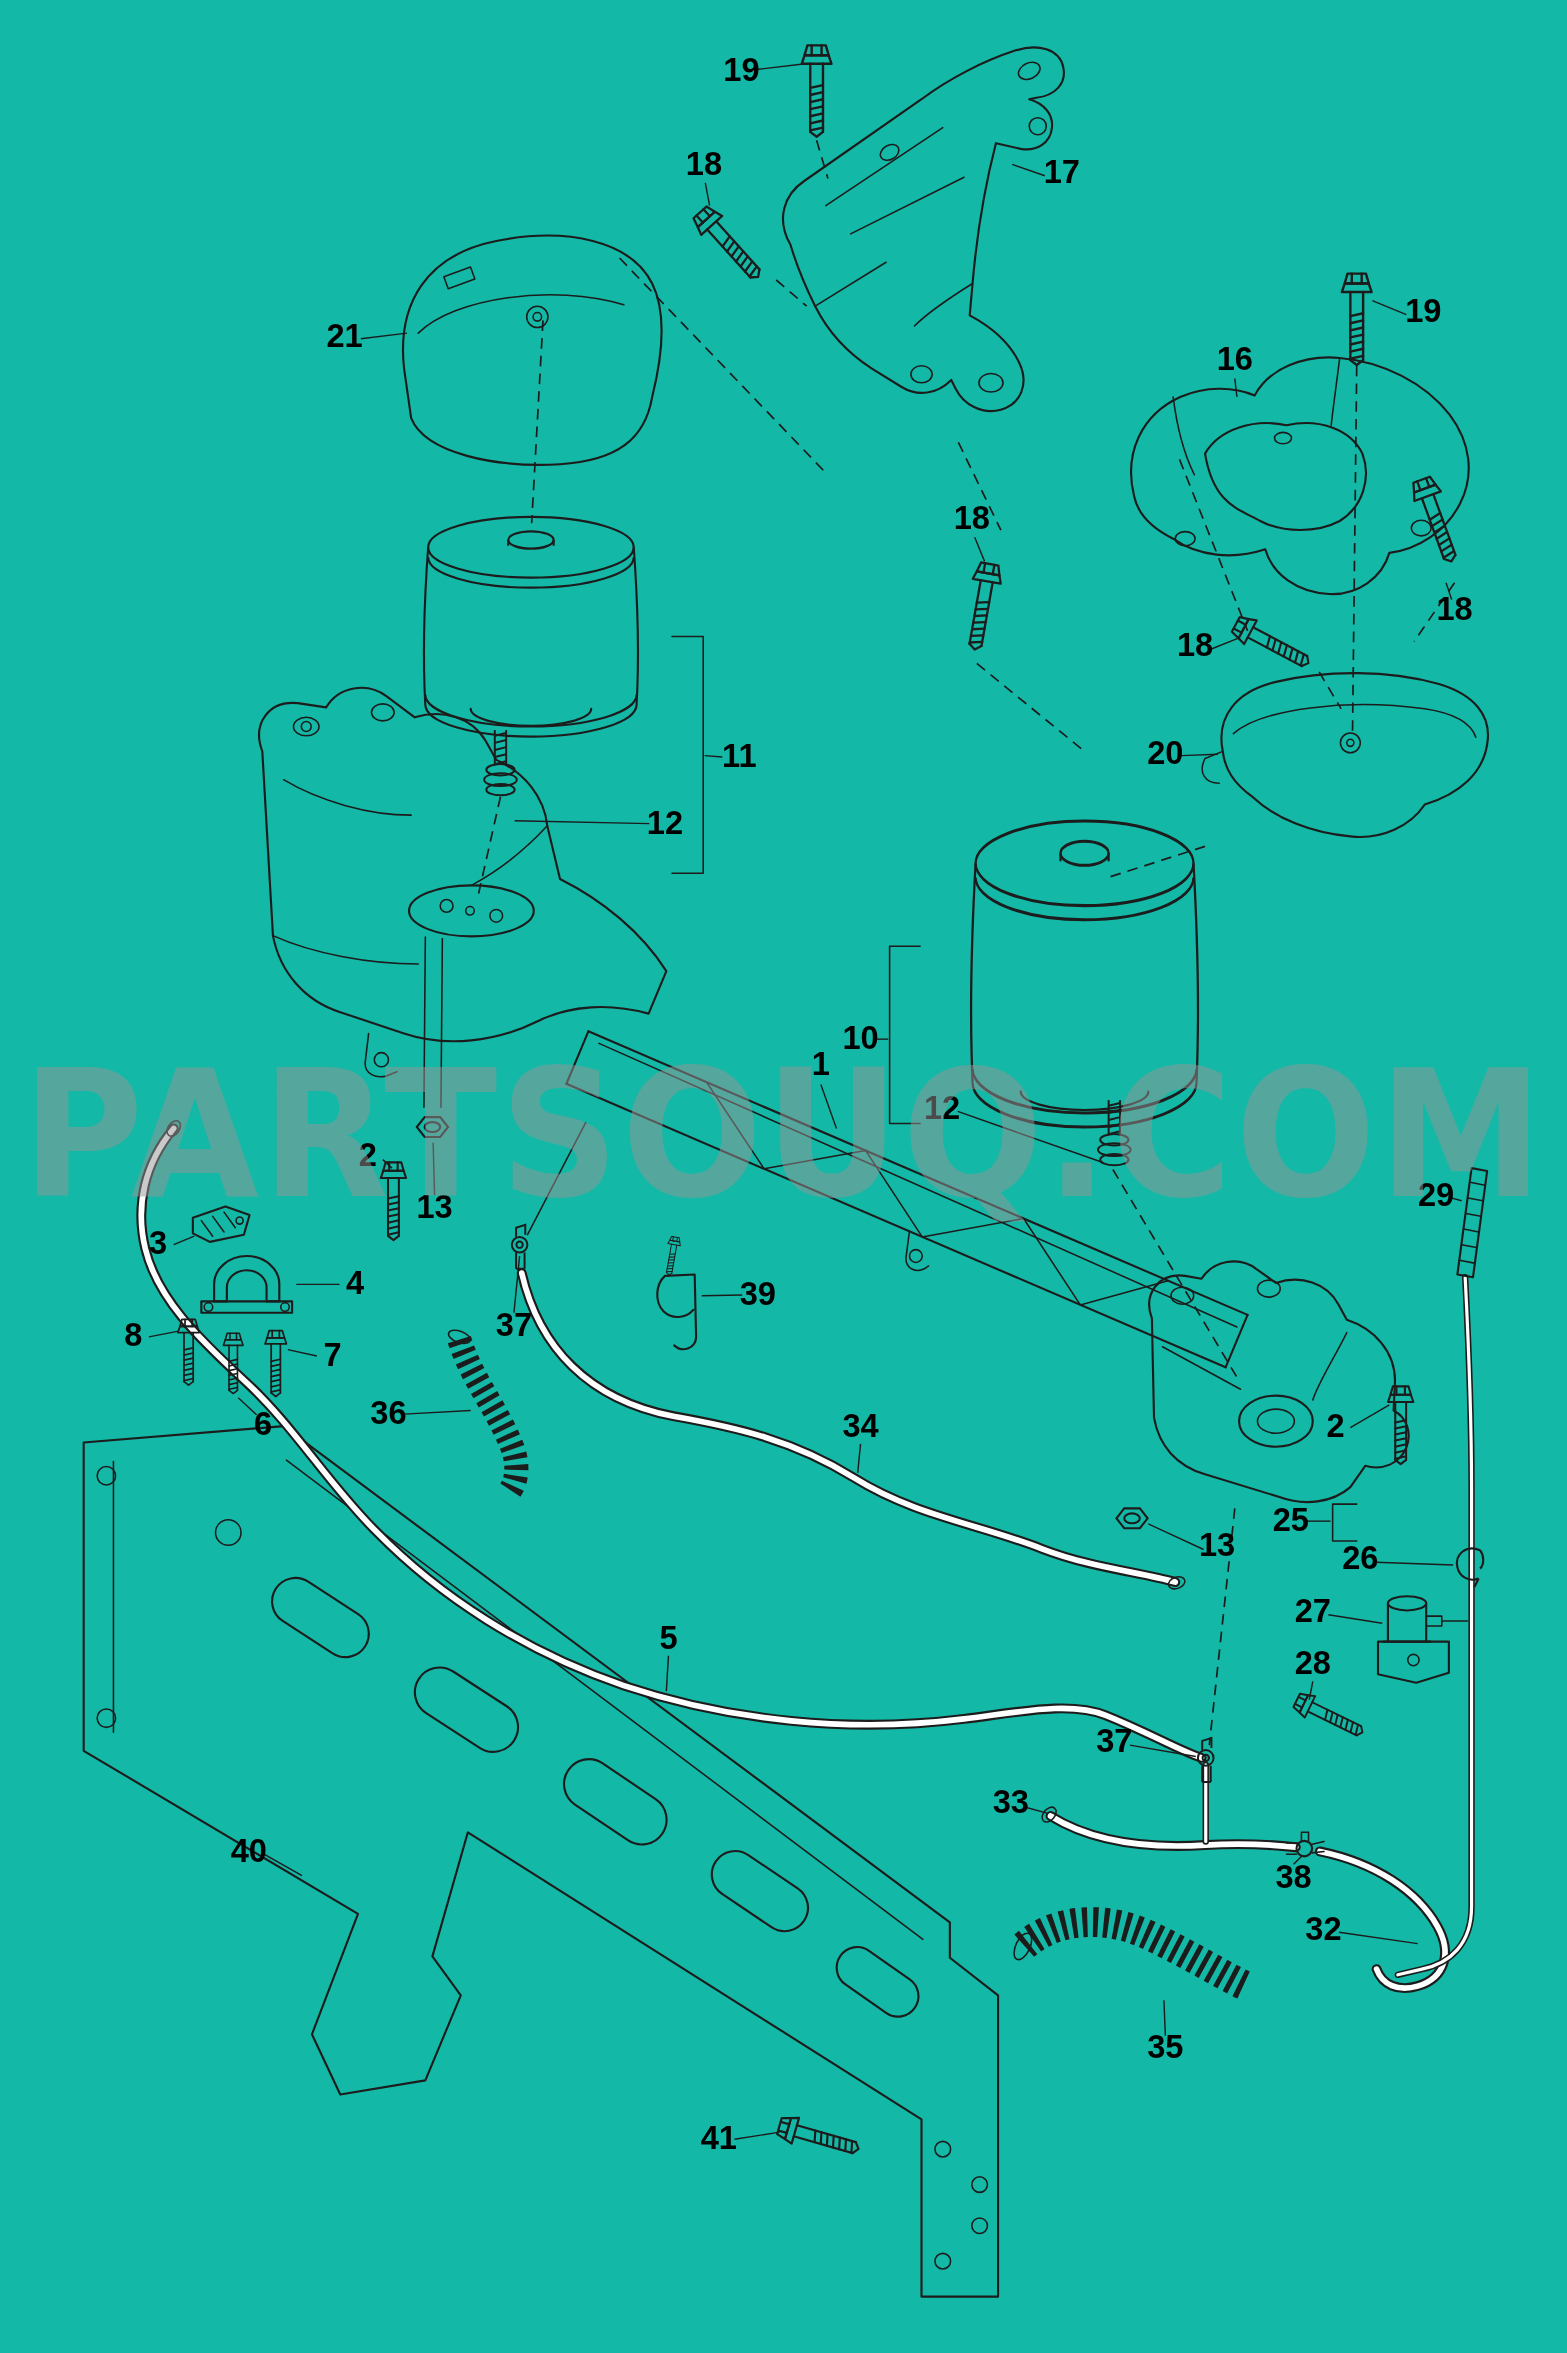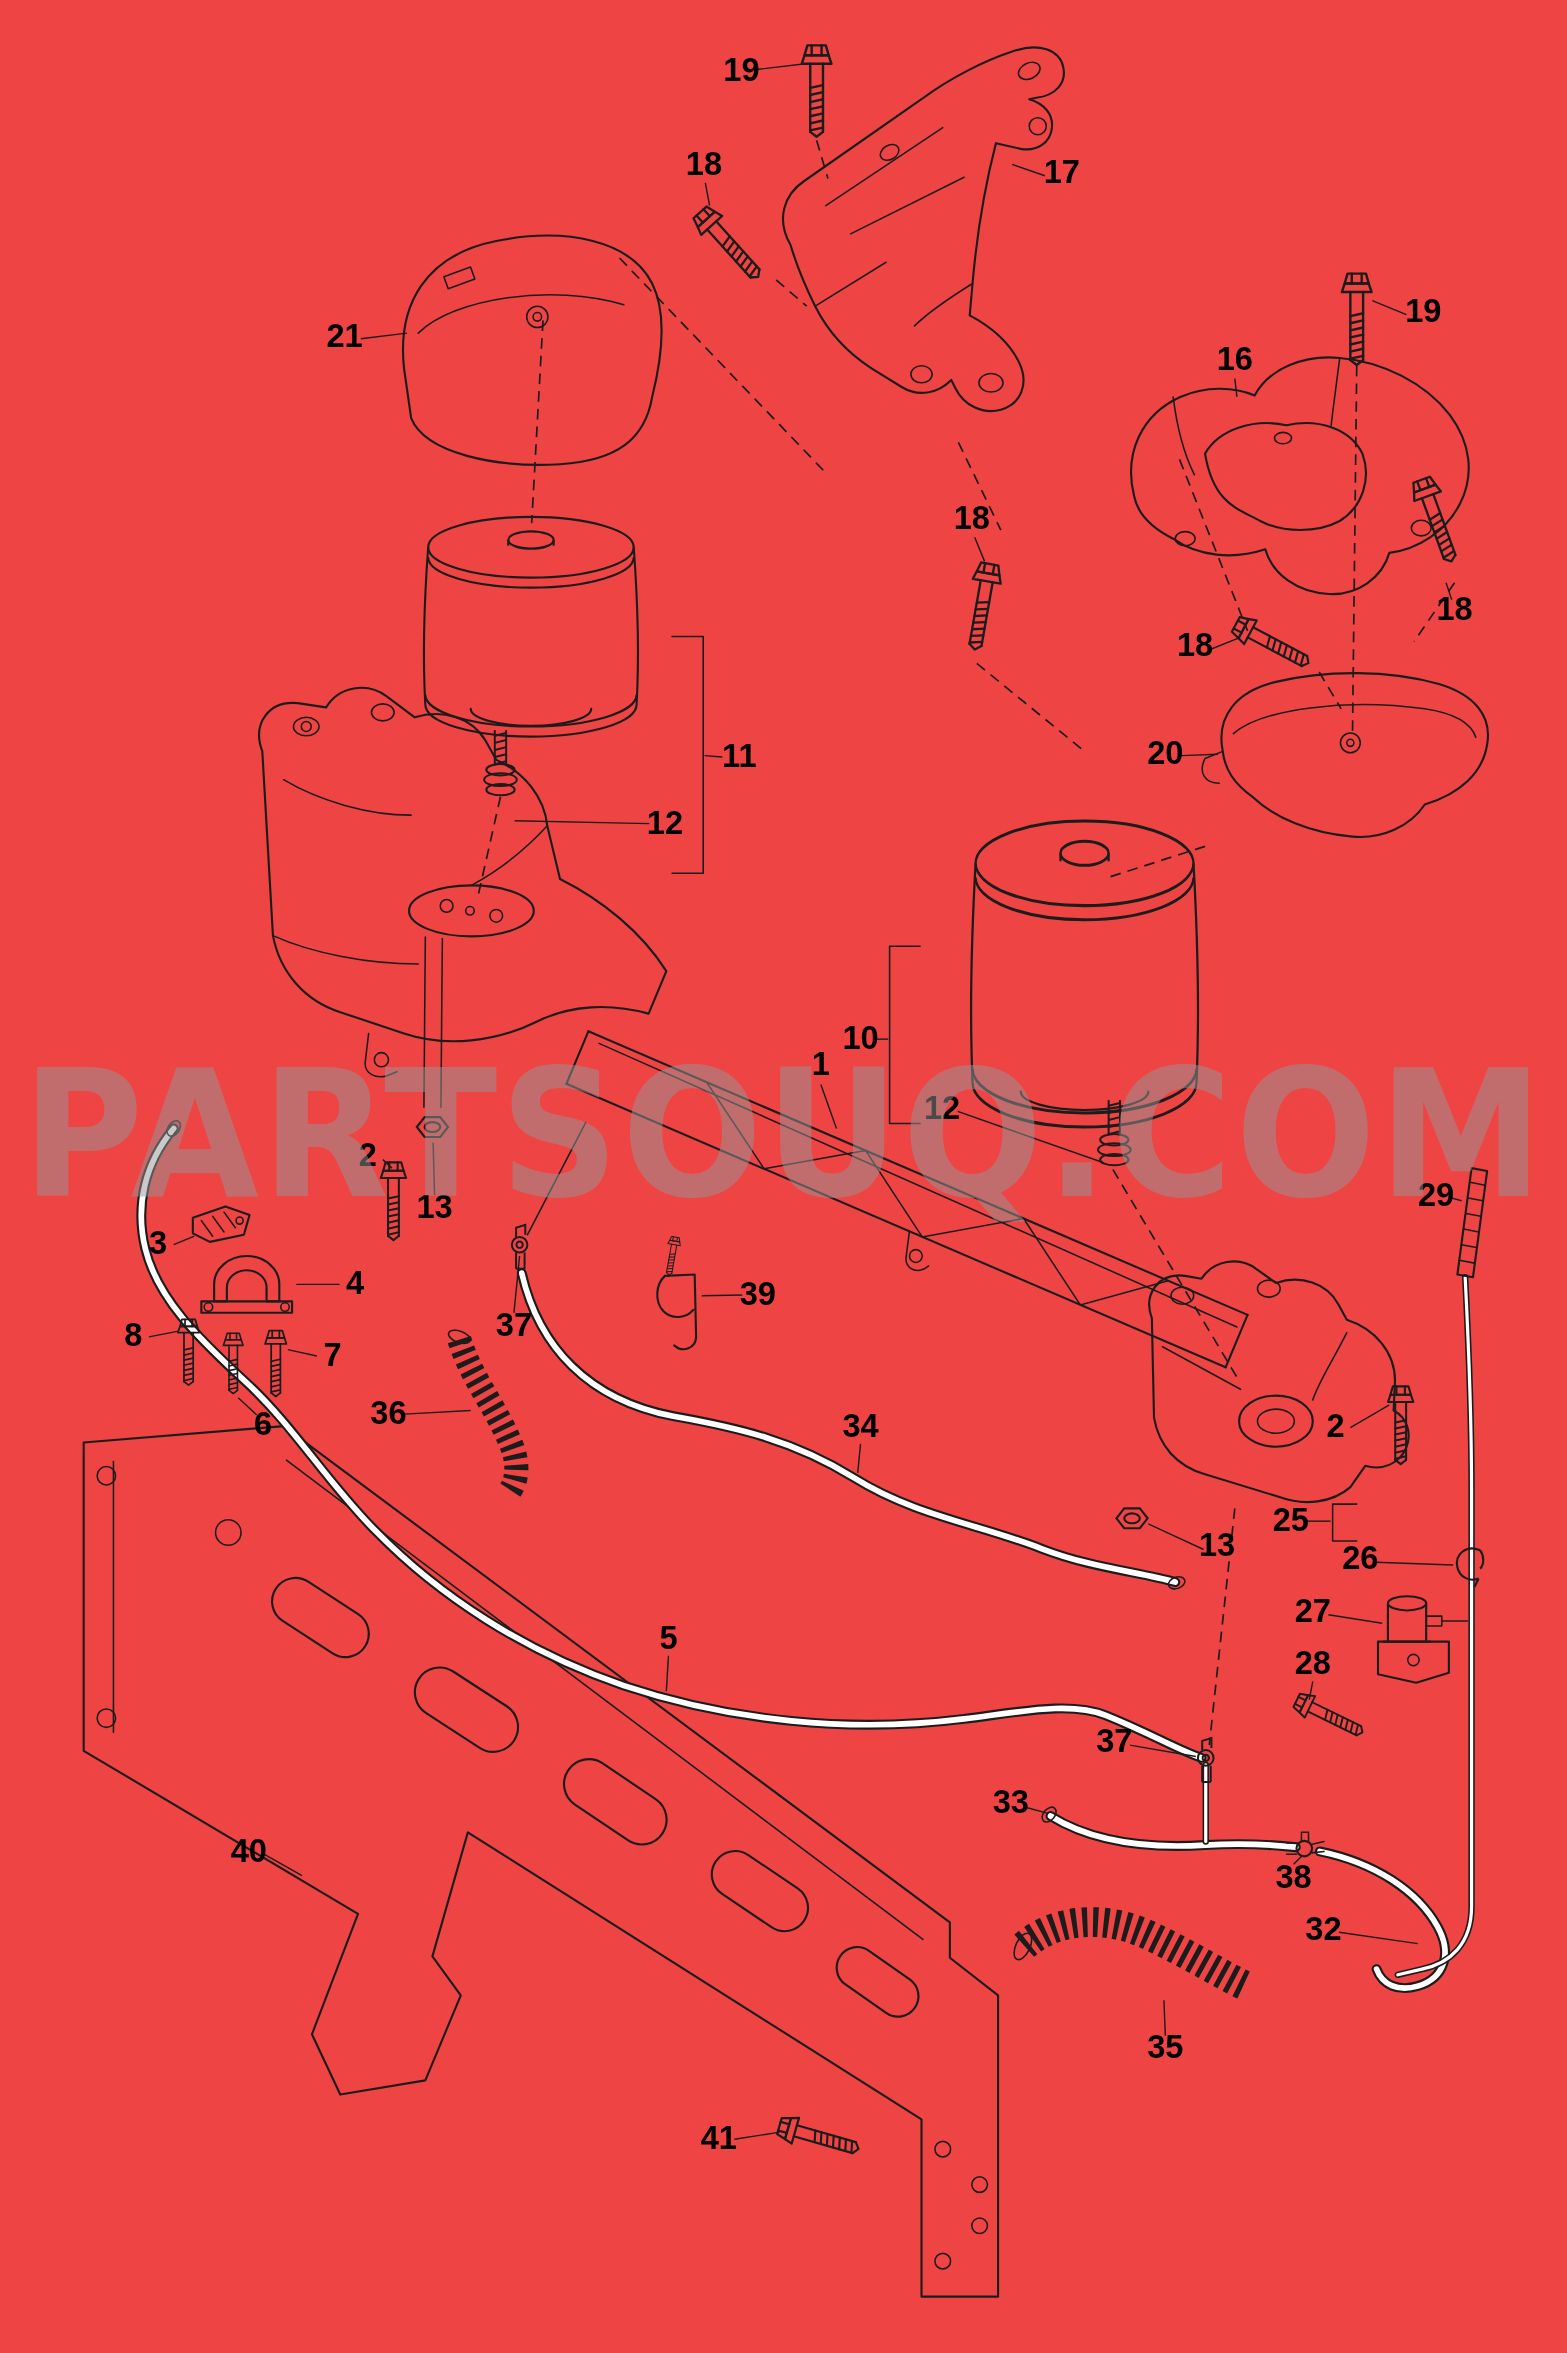--- a/index.html
+++ b/index.html
@@ -1,16 +1,16 @@
 <!DOCTYPE html>
 <html style="font-size:11.3px"><head>
 <meta charset="utf-8">
 <style>
   html,body{margin:0;padding:0;background:#fff;}
-  .stage{position:relative;width:1568px;height:2354px;background:#ef4444;overflow:hidden;}
+  .stage{position:relative;width:1568px;height:2354px;background:#14b8a6;overflow:hidden;}
   svg{display:block;width:100%;height:100%;}
   .ln{fill:none;stroke:#1c1c1c;stroke-width:3;stroke-linecap:round;stroke-linejoin:round;}
   .ln2{fill:none;stroke:#1c1c1c;stroke-width:2.2;stroke-linecap:round;stroke-linejoin:round;}
   .leader{stroke:#1c1c1c;stroke-width:2;}
   .dash{fill:none;stroke:#1c1c1c;stroke-width:2.4;stroke-dasharray:15 10;}
   .tubeO{fill:none;stroke:#1c1c1c;stroke-width:14;stroke-linecap:round;}
   .tubeI{fill:none;stroke:#ffffff;stroke-width:8;stroke-linecap:round;}
   .pipeO{fill:none;stroke:#1c1c1c;stroke-width:9;stroke-linecap:round;}
   .pipeI{fill:none;stroke:#ffffff;stroke-width:4.5;stroke-linecap:round;}
   .corr{fill:none;stroke:#1c1c1c;stroke-dasharray:7 8;}

